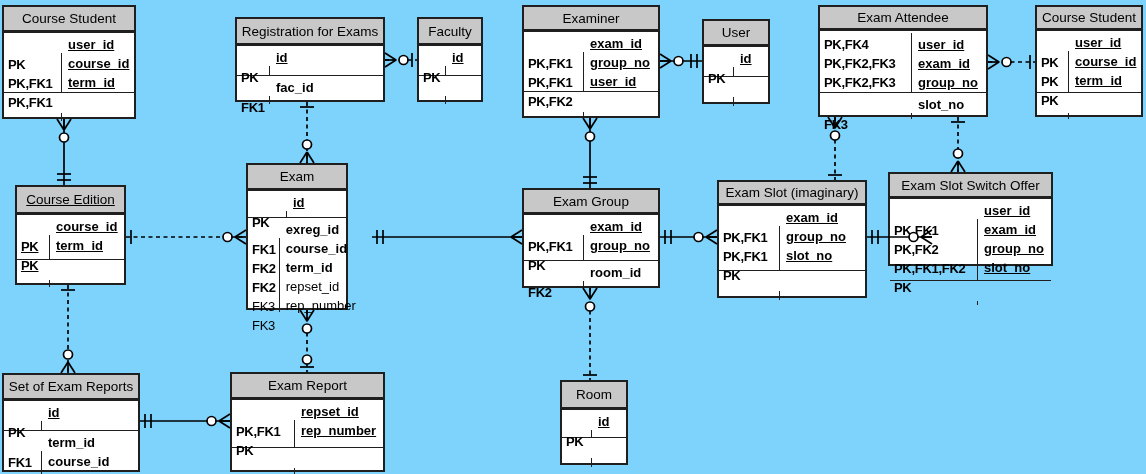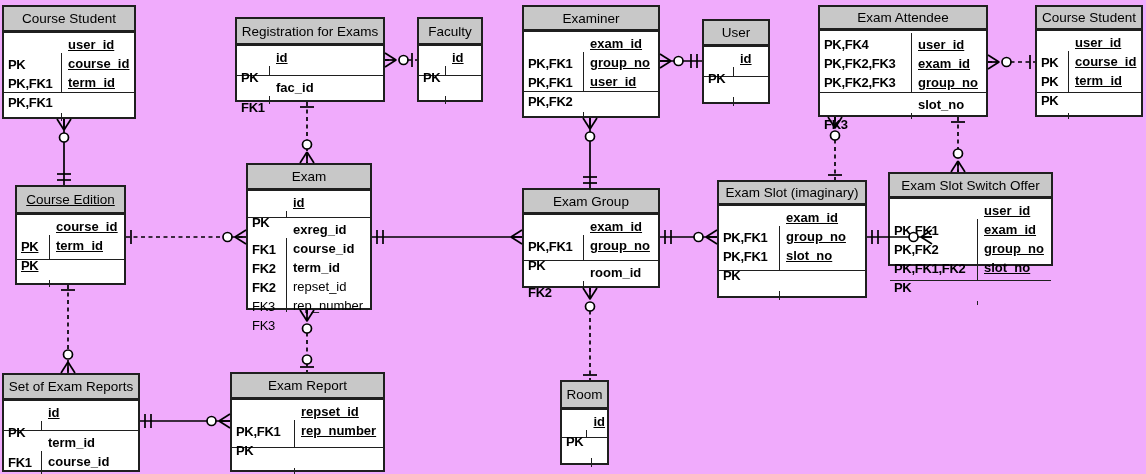--- a/index.html
+++ b/index.html
@@ -1,19 +1,19 @@
 <!DOCTYPE html>
 <html><head>
 <meta charset="utf-8">
 <style>
   html,body{margin:0;padding:0;background:#ffffff;}
   #canvas{
     position:relative;
     width:1146px;height:474px;
-    background:#f0abfc;
+    background:#7dd3fc;
     font-family:"Liberation Sans", sans-serif;
     overflow:hidden;
   }
   .tbl{
     position:absolute;
     box-sizing:border-box;
     border:2px solid #1f1f1f;
     background:#ffffff;
   }
   .tbl-header{
@@ -203,21 +203,21 @@
           <div class="col-names">
             <div class="attr-line b u">course_id</div>
             <div class="attr-line b u">term_id</div>
           </div>
         </div>
         <div class="tbl-section" style="height: 28px;">
           <div class="col-key" style="width: 33px;"></div>
           <div class="col-names"></div>
         </div>
       </div>
-      <div class="tbl" style="left: 246px; top: 163px; width: 126px; height: 147px;">
+      <div class="tbl" style="left: 246px; top: 163px; width: 102px; height: 147px;">
         <div class="tbl-header" style="height: 25px;">Exam</div>
         <div class="tbl-section" style="height: 27px;">
           <div class="col-key" style="width: 39px;">
             <div class="attr-line b">PK</div>
           </div>
           <div class="col-names">
             <div class="attr-line b u">id</div>
           </div>
         </div>
         <div class="tbl-section" style="height: 95px;">
@@ -329,21 +329,21 @@
           <div class="col-names">
             <div class="attr-line b u">repset_id</div>
             <div class="attr-line b u">rep_number</div>
           </div>
         </div>
         <div class="tbl-section" style="height: 27px;">
           <div class="col-key" style="width: 63px;"></div>
           <div class="col-names"></div>
         </div>
       </div>
-      <div class="tbl" style="left: 560px; top: 380px; width: 49px; height: 85px;">
+      <div class="tbl" style="left: 560px; top: 380px; width: 68px; height: 85px;">
         <div class="tbl-header" style="height: 27px;">Room</div>
         <div class="tbl-section" style="height: 28px;">
           <div class="col-key" style="width: 30px;">
             <div class="attr-line b">PK</div>
           </div>
           <div class="col-names">
             <div class="attr-line b u">id</div>
           </div>
         </div>
         <div class="tbl-section" style="height: 30px;">

